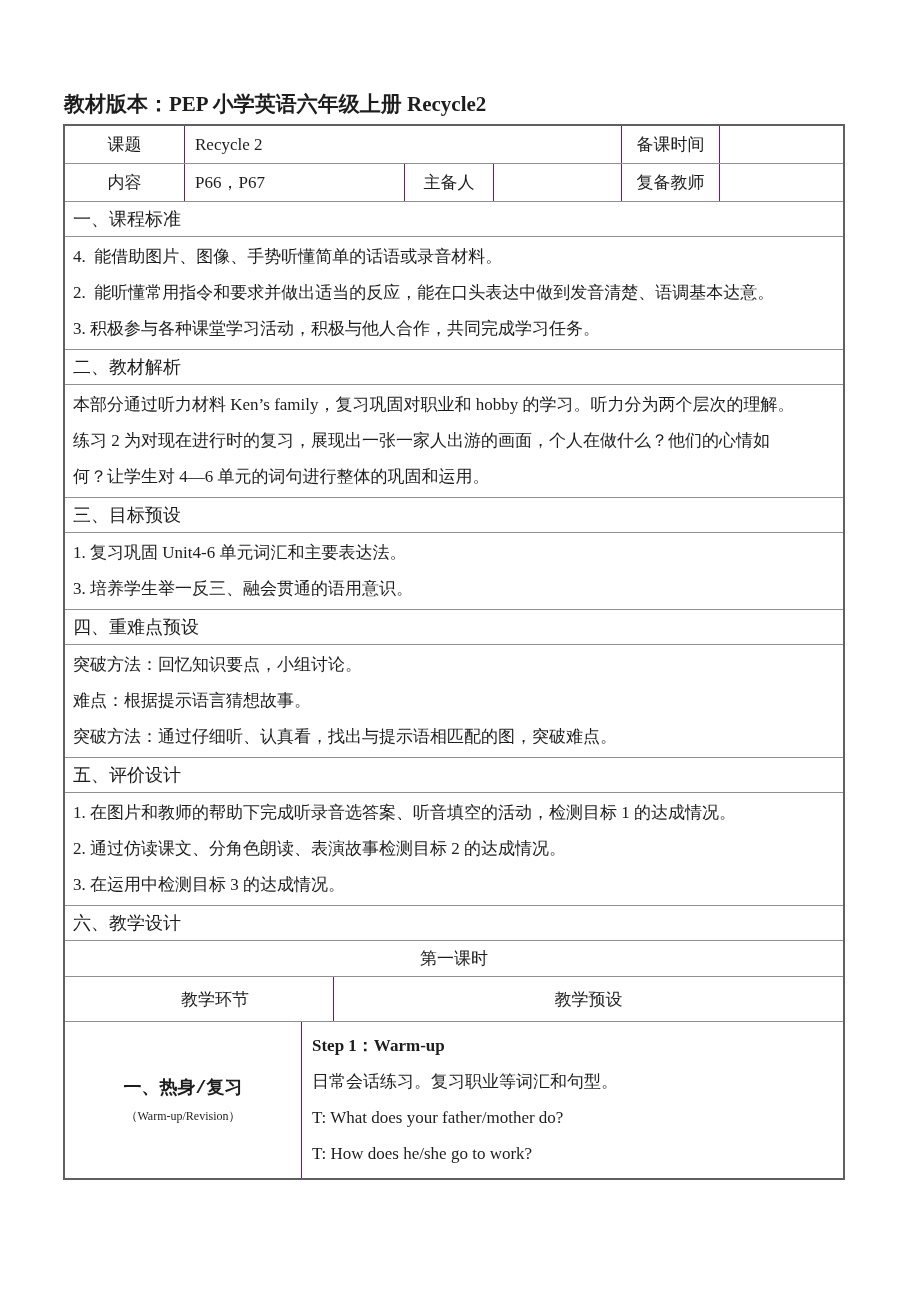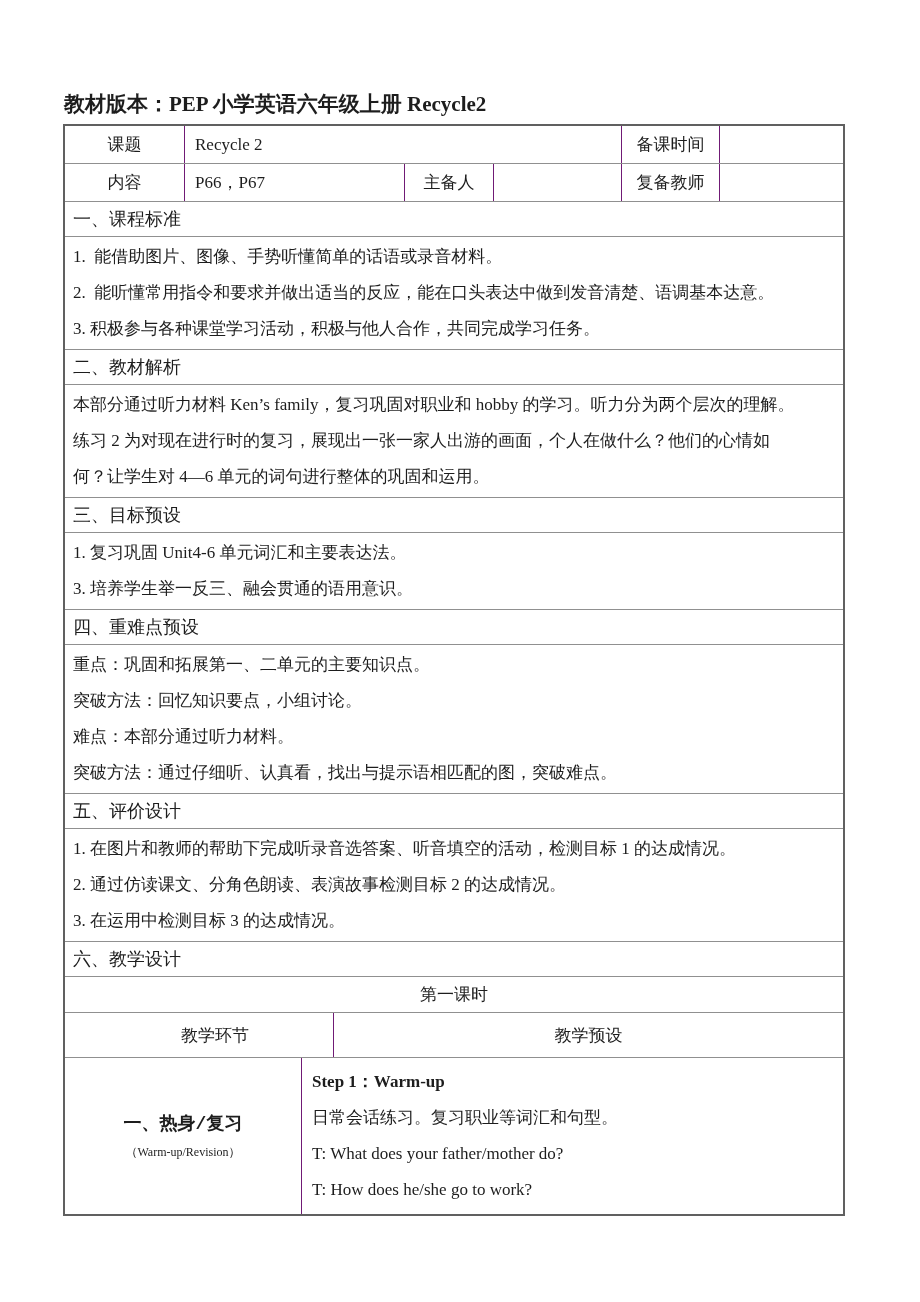--- a/index.html
+++ b/index.html
@@ -88,21 +88,21 @@
       <div class="cell value grow"></div>
       <div class="cell label w98">复备教师</div>
       <div class="cell value w123"></div>
     </div>
 
     <div class="row">
       <div class="cell sec-head grow">一、课程标准</div>
     </div>
     <div class="row">
       <div class="cell sec-body grow">
-        <div class="tline">1.  能借助图片、图像、手势听懂简单的话语或录音材料。</div>
+        <div class="tline">4.  能借助图片、图像、手势听懂简单的话语或录音材料。</div>
         <div class="tline">2.  能听懂常用指令和要求并做出适当的反应，能在口头表达中做到发音清楚、语调基本达意。</div>
         <div class="tline">3. 积极参与各种课堂学习活动，积极与他人合作，共同完成学习任务。</div>
       </div>
     </div>
 
     <div class="row">
       <div class="cell sec-head grow">二、教材解析</div>
     </div>
     <div class="row">
       <div class="cell sec-body grow">
@@ -120,23 +120,22 @@
         <div class="tline">1. 复习巩固 Unit4-6 单元词汇和主要表达法。</div>
         <div class="tline">3. 培养学生举一反三、融会贯通的语用意识。</div>
       </div>
     </div>
 
     <div class="row">
       <div class="cell sec-head grow">四、重难点预设</div>
     </div>
     <div class="row">
       <div class="cell sec-body grow">
-        <div class="tline">重点：巩固和拓展第一、二单元的主要知识点。</div>
         <div class="tline">突破方法：回忆知识要点，小组讨论。</div>
-        <div class="tline">难点：本部分通过听力材料。</div>
+        <div class="tline">难点：根据提示语言猜想故事。</div>
         <div class="tline">突破方法：通过仔细听、认真看，找出与提示语相匹配的图，突破难点。</div>
       </div>
     </div>
 
     <div class="row">
       <div class="cell sec-head grow">五、评价设计</div>
     </div>
     <div class="row">
       <div class="cell sec-body grow">
         <div class="tline">1. 在图片和教师的帮助下完成听录音选答案、听音填空的活动，检测目标 1 的达成情况。</div>

